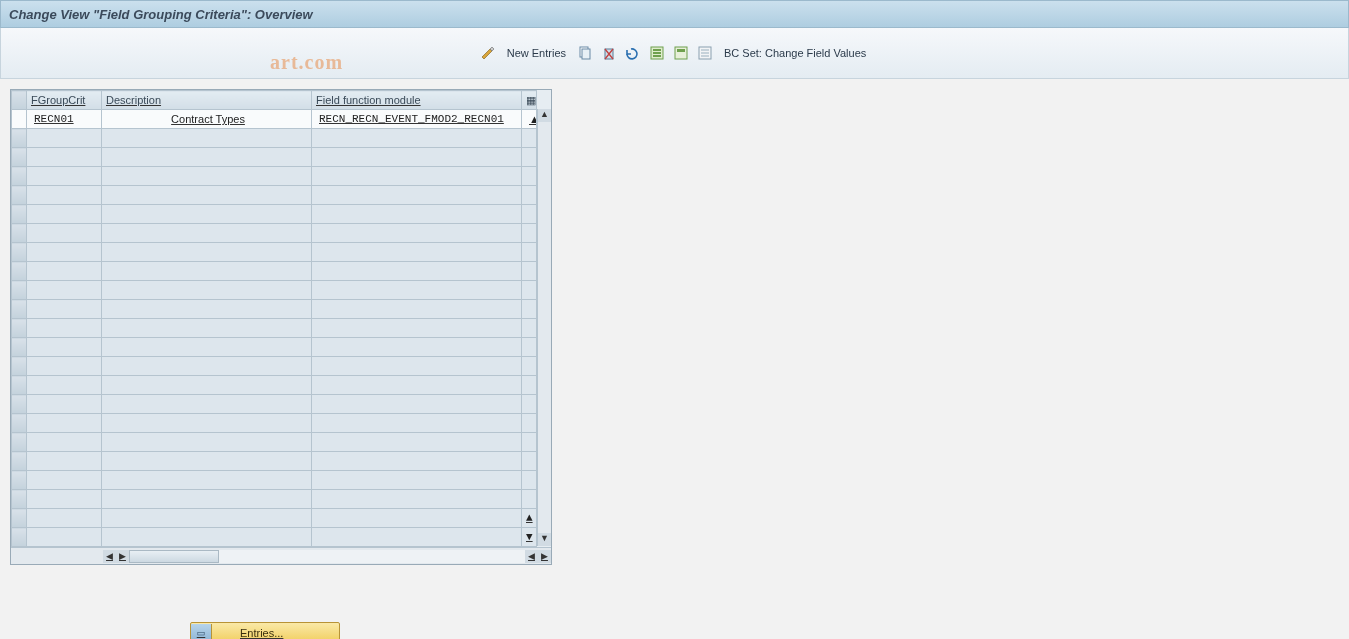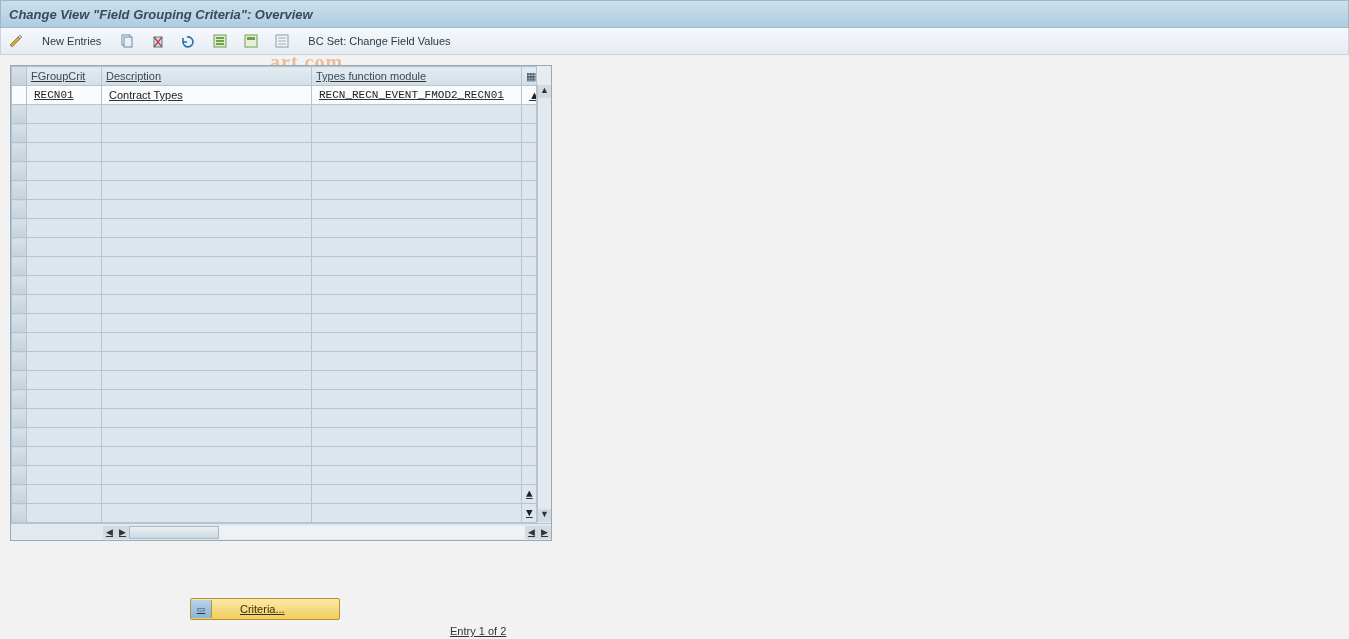--- a/index.html
+++ b/index.html
@@ -21,22 +21,23 @@
     font-weight: bold;
     font-style: italic;
     color: #3b4a5b;
   }
   .toolbar {
     background: linear-gradient(#f6f8fb, #e4ecf2);
     border: 1px solid #c7d4dd;
     border-top: none;
     height: 26px;
     display: flex; align-items: center;
-    padding: 0 6px;
-    gap: 13px;
+    padding: 12px 6px;
+    gap: 6px;
+    justify-content: center;
   }
   .tb-btn {
     display: inline-flex; align-items: center; justify-content: center;
     width: 18px; height: 18px;
     cursor: pointer;
   }
   .tb-text {
     font-size: 11px;
     color: #2b3a4a;
     padding: 0 4px;
@@ -85,20 +86,21 @@
   .grid tr.datarow td {
     background: #f9fbfc;
     font-family: Arial;
     padding-left: 7px;
   }
   .grid tr.datarow td.mono {
     font-family: "Consolas", "Courier New", monospace;
   }
   .grid td.selected {
     background: #9fc2e3;
+    text-align: center;
   }
   .col-crit { width: 75px; }
   .col-desc { width: 210px; }
   .col-mod  { width: 210px; }
   .cfg-col {
     width: 14px;
     background: linear-gradient(#e3ecf2, #d2dee7);
     padding:0;
     text-align:center;
   }
@@ -239,21 +241,21 @@
         <col class="col-crit">
         <col class="col-desc">
         <col class="col-mod">
         <col style="width:15px">
       </colgroup>
       <thead>
         <tr>
           <th class="rowsel"></th>
           <th>FGroupCrit</th>
           <th>Description</th>
-          <th>Types function module</th>
+          <th>Field function module</th>
           <th class="cfg-col cfg-head">▦</th>
         </tr>
       </thead>
       <tbody id="grid-body">
           <tr class="datarow">
             <td class="rowsel"></td>
             <td class="mono">RECN01</td>
             <td class="selected">Contract Types</td>
             <td class="mono">RECN_RECN_EVENT_FMOD2_RECN01</td>
             <td class="cfg-col">▲</td>
@@ -428,17 +430,17 @@
           <div class="hthumb"></div>
         </div>
       <div class="harrow">◀</div>
       <div class="harrow">▶</div>
     </div>
   </div>
 
   <div class="footer">
     <span class="pos-btn">
       <span class="pb-icon">▭</span>
-      <span>Criteria...</span>
+      <span>Entries...</span>
     </span>
     <span class="entry-text">Entry 1 of 2</span>
   </div>
 </div>
 
 </body></html>

